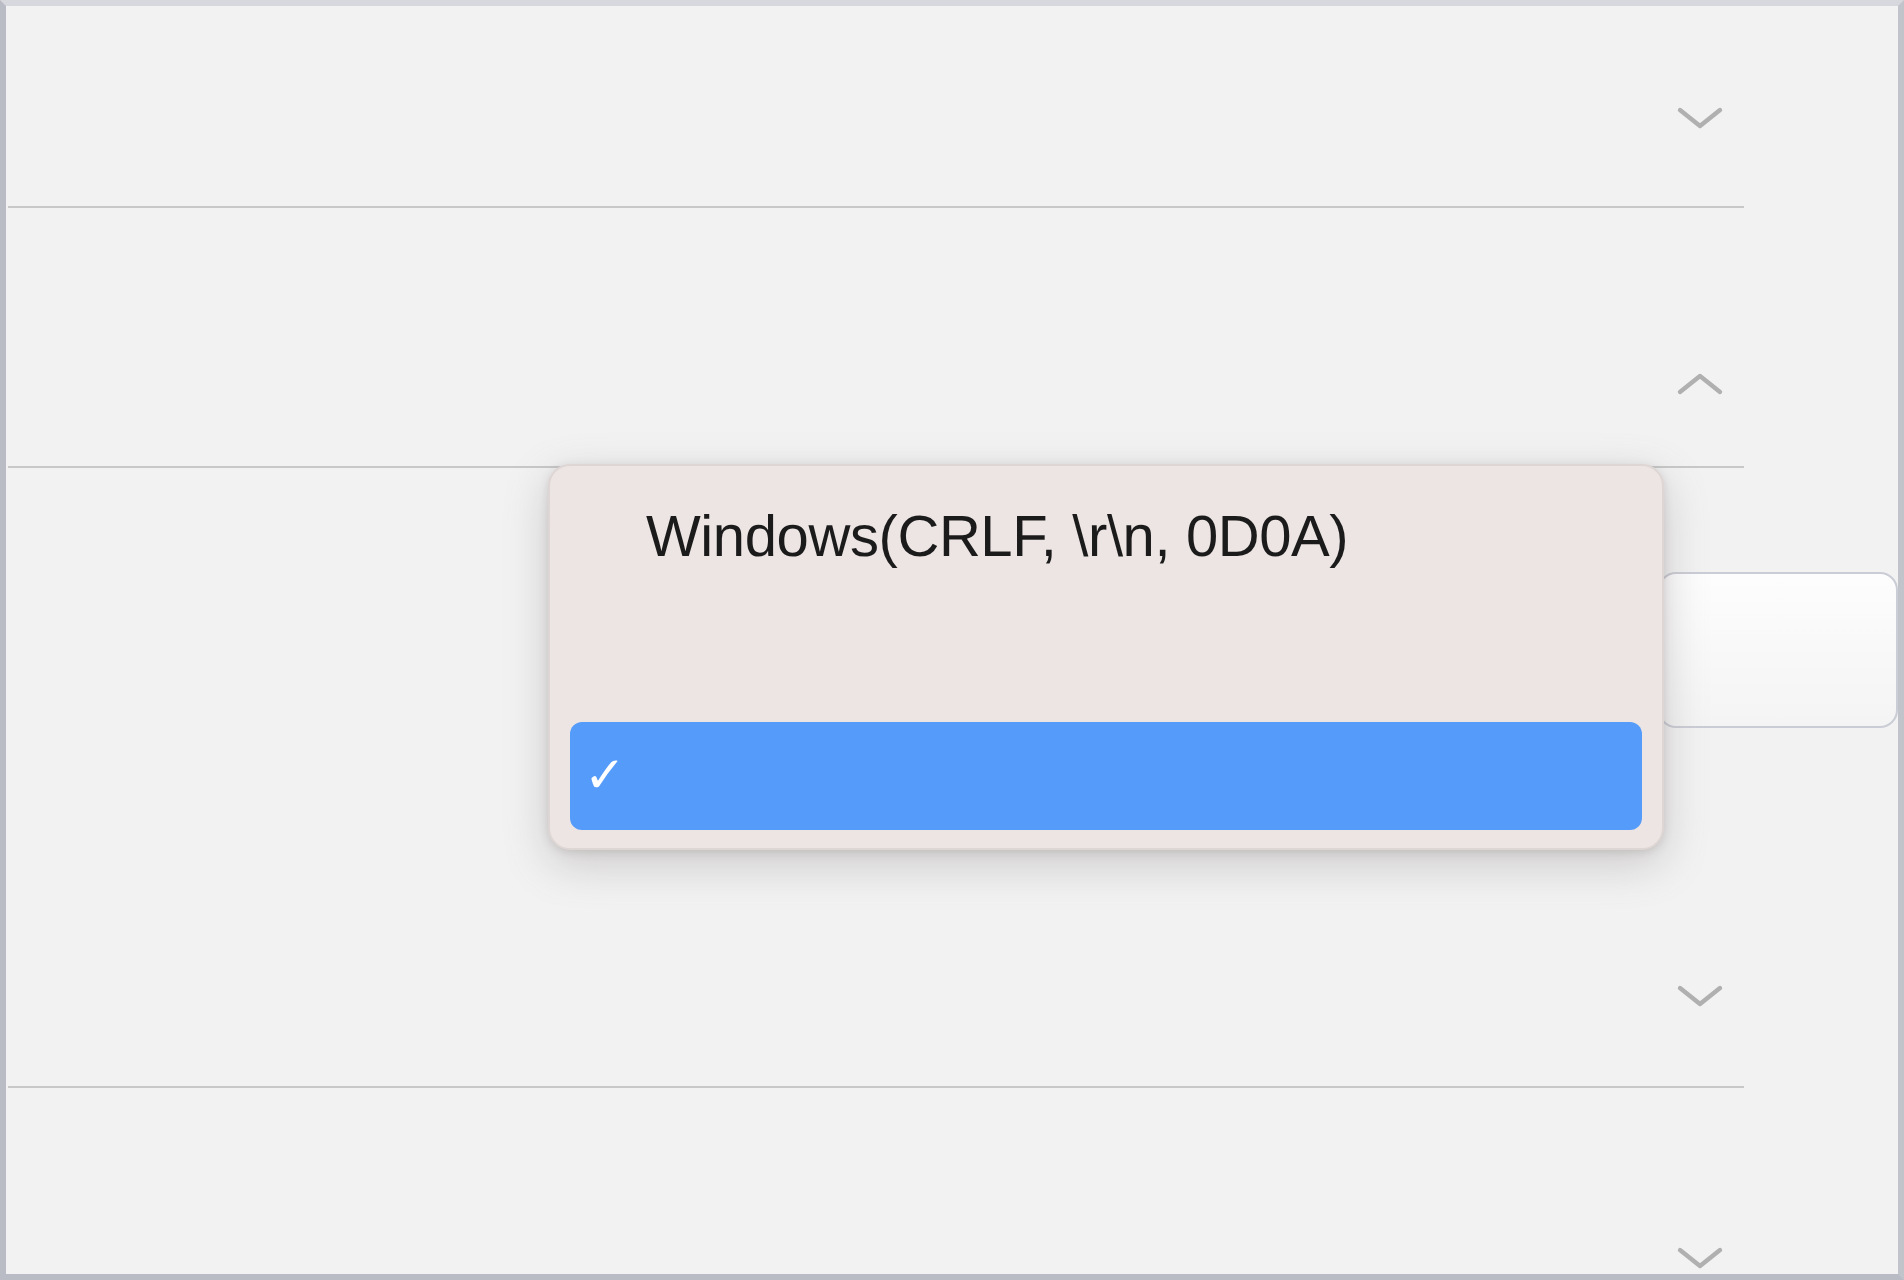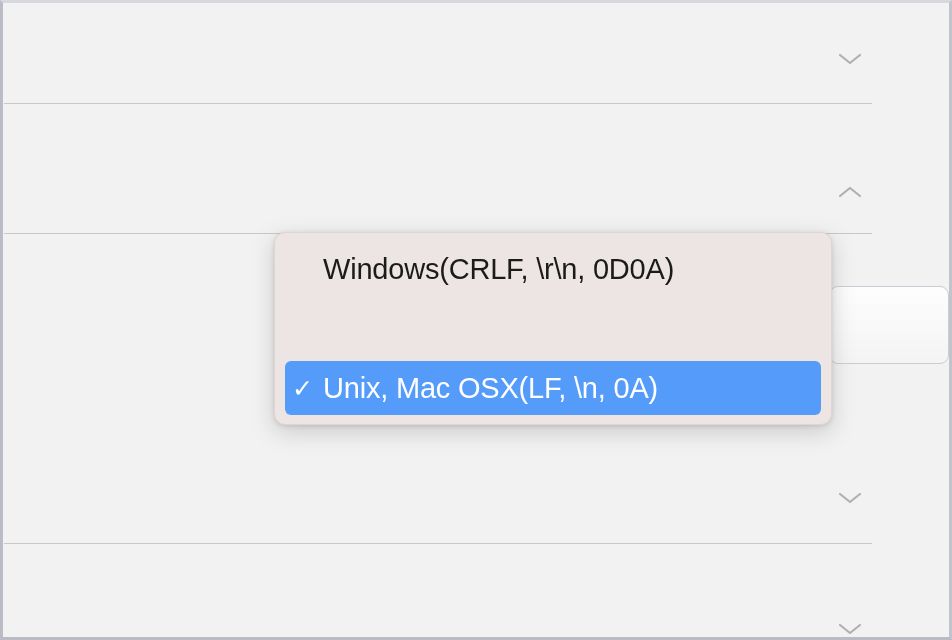--- a/index.html
+++ b/index.html
@@ -179,19 +179,18 @@
 
   <div id="line-ending-menu">
 
     <div class="menu-item">
       <span class="item-check"></span>
       <span class="item-label">Windows(CRLF, \r\n, 0D0A)</span>
     </div>
 
     <div class="menu-item selected">
       <span class="item-check">✓</span>
-      <span class="item-label">Unix, Mac OSX(LF, \n, 0A)</span>
     </div>
 
 
   </div>
 
 </div>
 
 </body></html>

